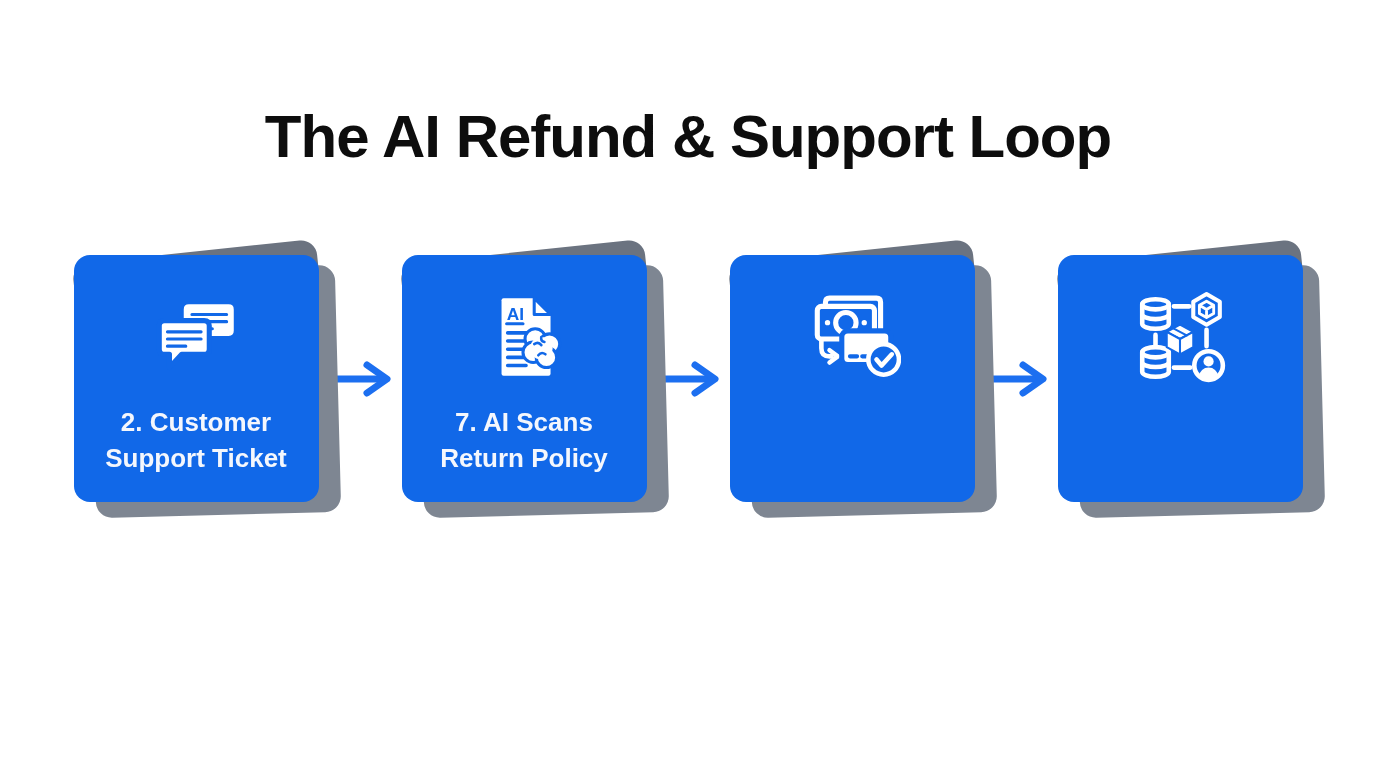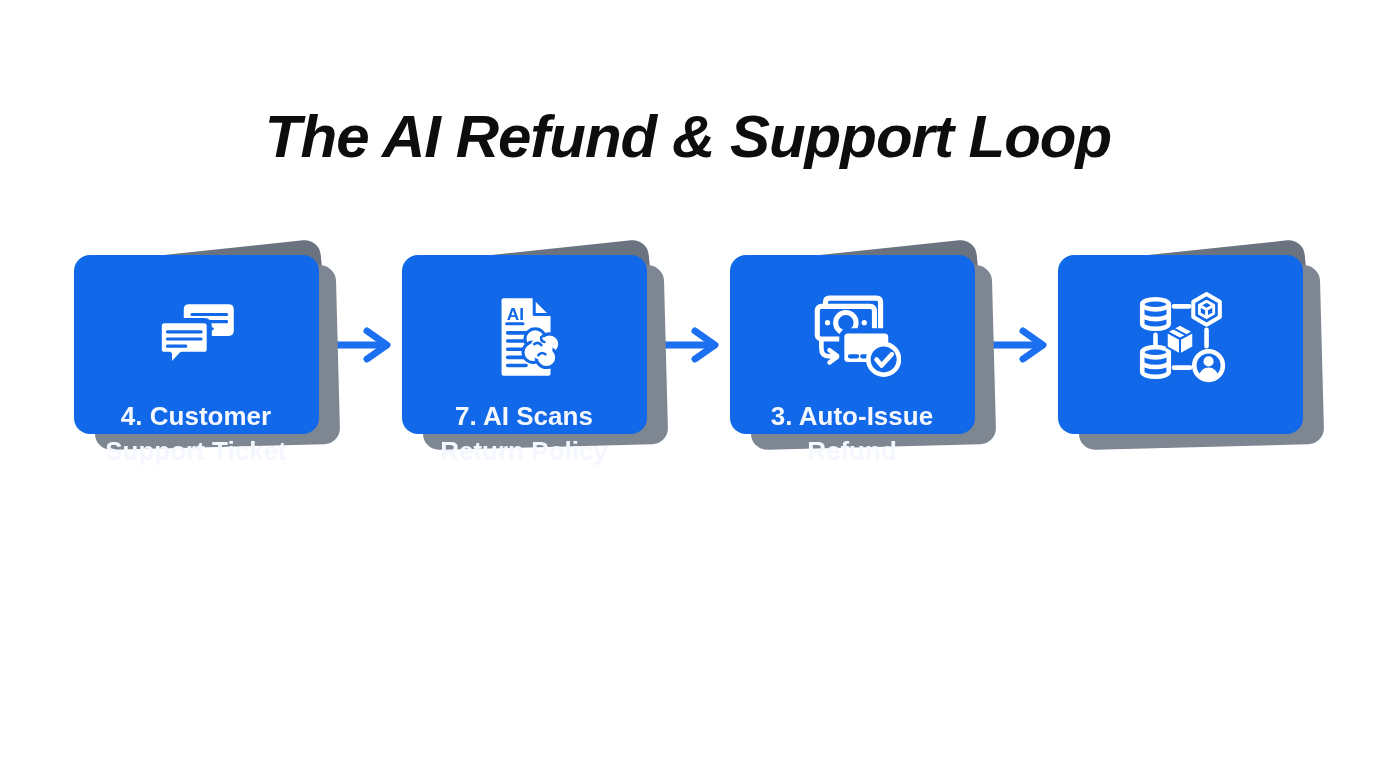--- a/index.html
+++ b/index.html
@@ -8,24 +8,24 @@
     --arrow-blue:#1c6ff0;
   }
   *{box-sizing:border-box}
   body{
     margin:0;width:1376px;height:768px;overflow:hidden;
     background:var(--background);
     font-family:"Liberation Sans",sans-serif;
   }
   .title{
     margin:102px 0 0;text-align:center;font-size:60px;font-weight:800;
-    letter-spacing:-1px;color:var(--title-text);font-style:italic;
+    letter-spacing:-1px;color:var(--title-text);
   }
   .flow{display:flex;justify-content:center;align-items:center;margin-top:84px}
-  .step{position:relative;width:245px;height:179px;flex:none}
+  .step{position:relative;width:245px;height:247px;flex:none}
   .shadow-rot{
     position:absolute;inset:0;border-radius:16px;background:var(--shadow-dark);
     transform:translate(10px,-4px) rotate(-6deg);
   }
   .shadow-off{
     position:absolute;inset:0;border-radius:16px;background:var(--shadow-light);
     transform:translate(19px,13px) rotate(-1.5deg);
   }
   .card{
     position:absolute;inset:0;border-radius:16px;background:var(--card-blue);
@@ -59,21 +59,21 @@
     <div class="shadow-off"></div>
     <div class="card">
       <div class="icon-area">
         <svg width="98" height="98" viewBox="0 0 96 96">
           <path class="fl-w" d="M41 14 H80 Q85 14 85 19 V40 Q85 45 80 45 H62 L50 57 V45 H41 Q36 45 36 40 V19 Q36 14 41 14 Z"></path>
           <path class="st-b" stroke-width="3" d="M44 24 H78 M44 31 H78 M44 38 H64"></path>
           <path class="fl-w-st-b" stroke-width="5" d="M17 30 H56 Q61 30 61 35 V58 Q61 63 56 63 H34 L22 76 V63 H17 Q12 63 12 58 V35 Q12 30 17 30 Z"></path>
           <path class="st-b" stroke-width="3" d="M20 41 H53 M20 48 H53 M20 55 H38"></path>
         </svg>
       </div>
-      <div class="label">4. Customer Support Ticket</div>
+      <div class="label">2. Customer Support Ticket</div>
     </div>
   </div>
 
   <div class="connector">
     <svg width="83" height="44" viewBox="0 0 83 44">
       <path class="arrow-st" stroke-width="7" d="M6 22 H60"></path>
       <path class="arrow-st" stroke-width="7" d="M48 8 L68 22 L48 36"></path>
     </svg>
   </div>
 
@@ -121,21 +121,20 @@
           <circle class="fl-w" cx="24" cy="32" r="2.6"></circle>
           <circle class="fl-w" cx="60" cy="32" r="2.6"></circle>
           <path class="st-w" stroke-width="4.5" d="M18 50 v7 q0 8 8 8 h2"></path>
           <path class="st-w" stroke-width="4.5" d="M26 59 l8 6 l-8 6"></path>
           <rect class="fl-w-st-b" stroke-width="5" x="38" y="40" width="48" height="33" rx="6"></rect>
           <path class="st-b" stroke-width="4" d="M46 65 H53 M58 65 H70"></path>
           <circle class="fl-b" cx="79" cy="68" r="15" stroke="#ffffff" stroke-width="4.5"></circle>
           <path class="st-w" stroke-width="4.5" d="M72 68 l5 6 l10 -11"></path>
         </svg>
       </div>
-      <div class="label">3. Auto-Issue Refund</div>
     </div>
   </div>
 
   <div class="connector">
     <svg width="83" height="44" viewBox="0 0 83 44">
       <path class="arrow-st" stroke-width="7" d="M6 22 H60"></path>
       <path class="arrow-st" stroke-width="7" d="M48 8 L68 22 L48 36"></path>
     </svg>
   </div>
 

